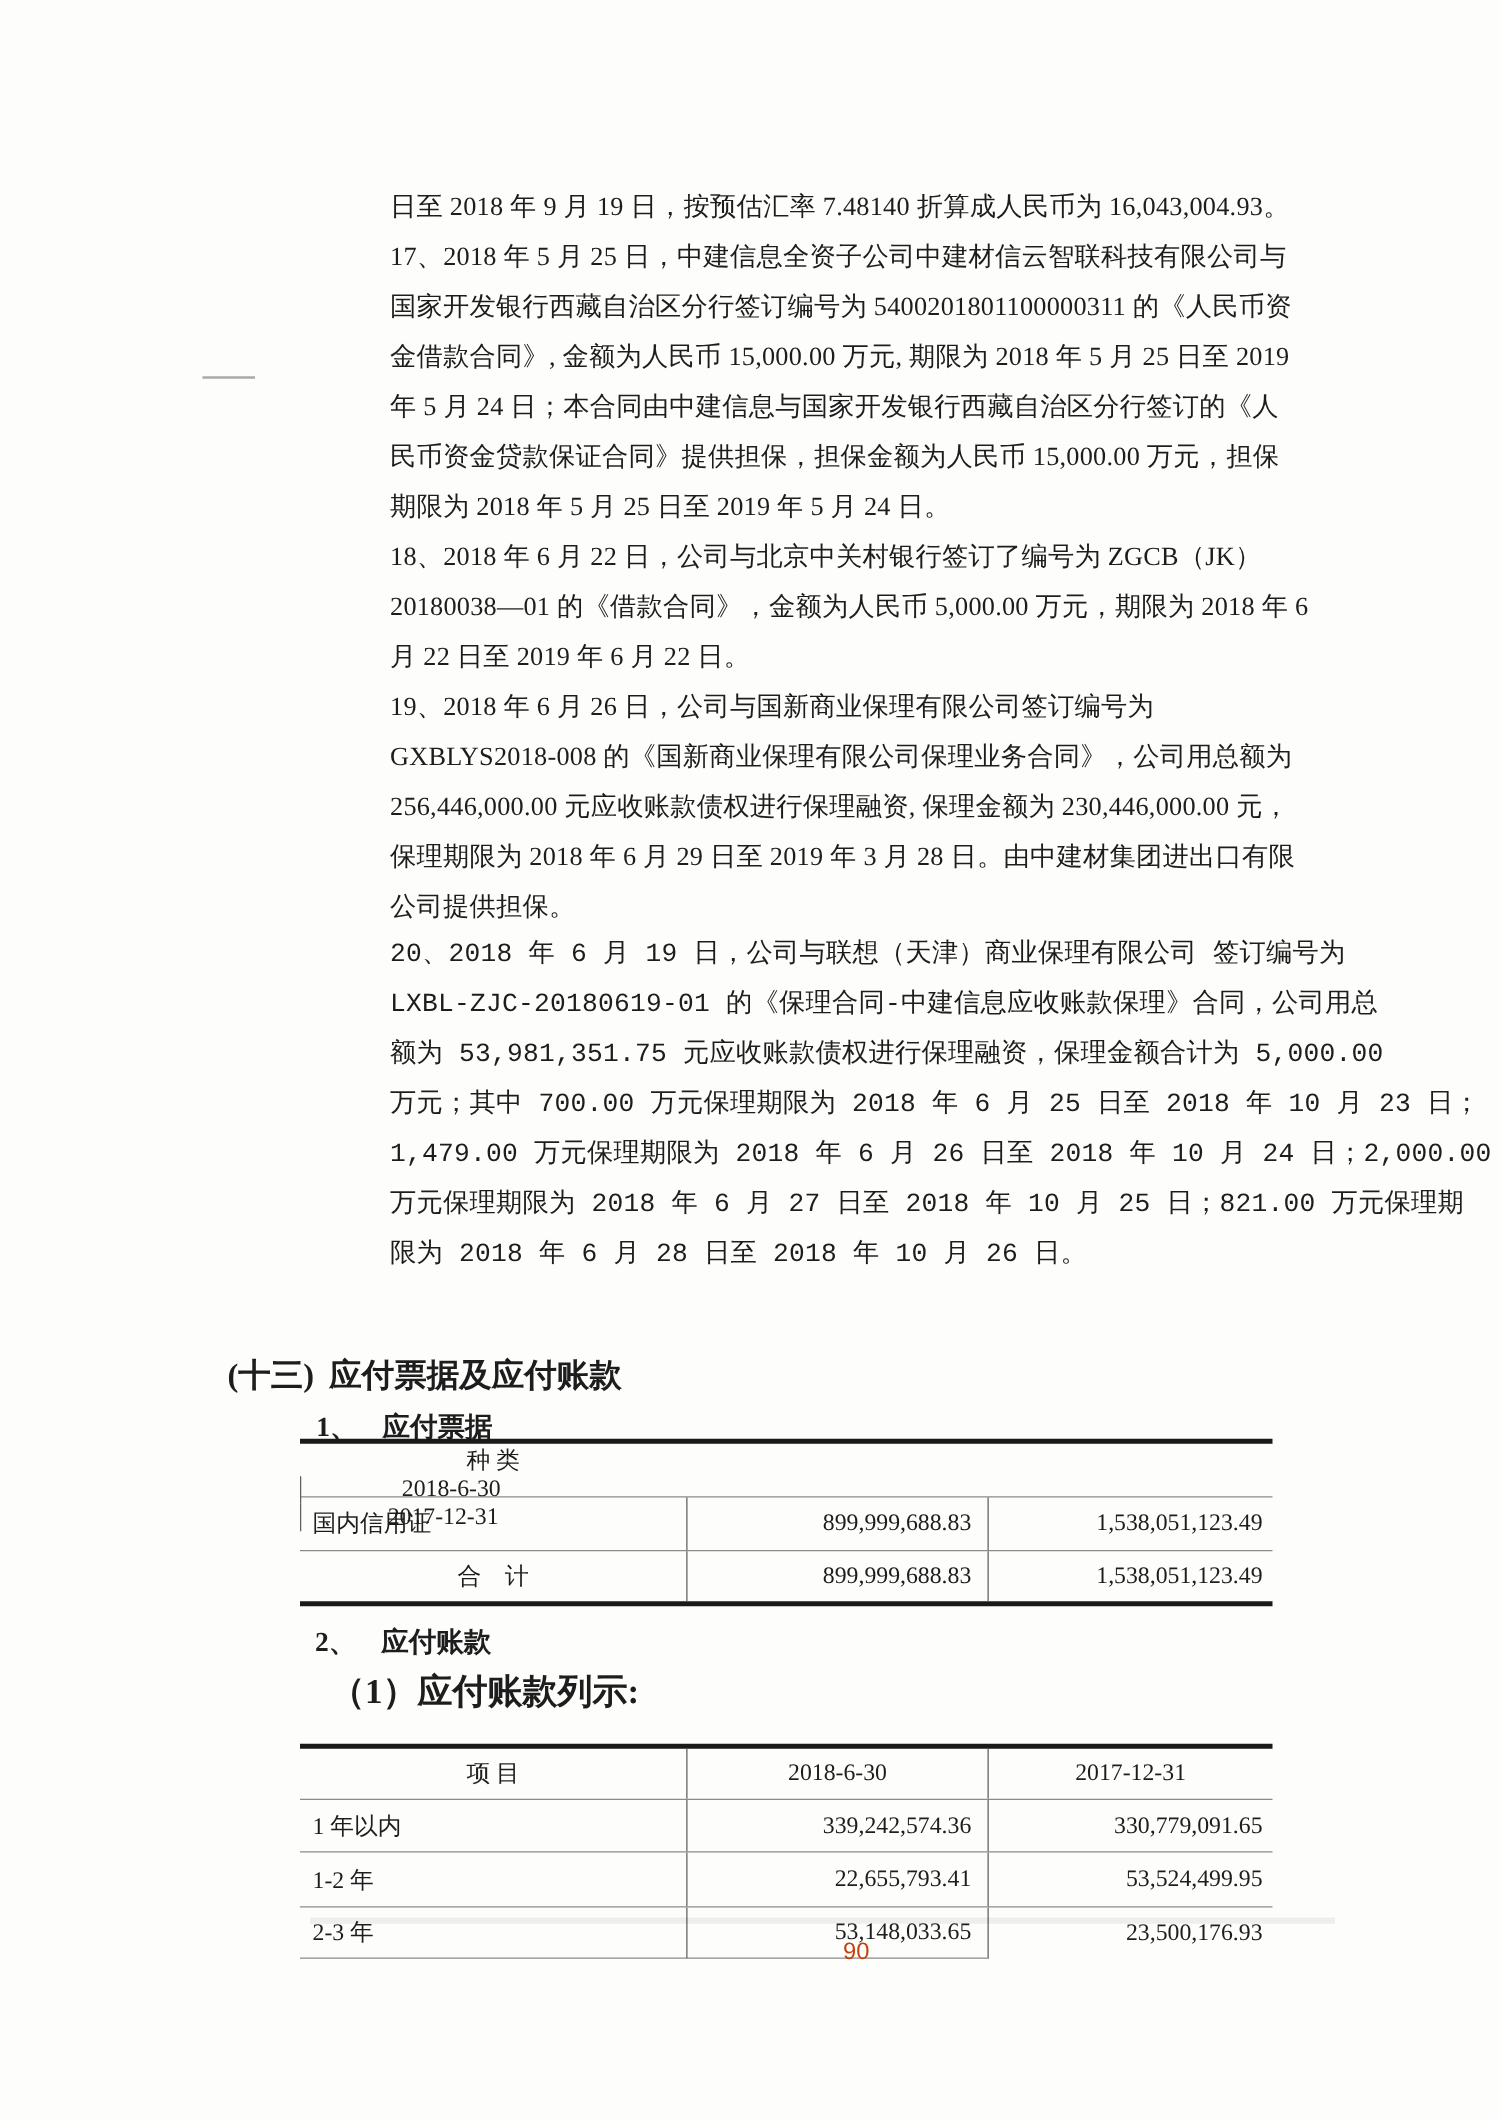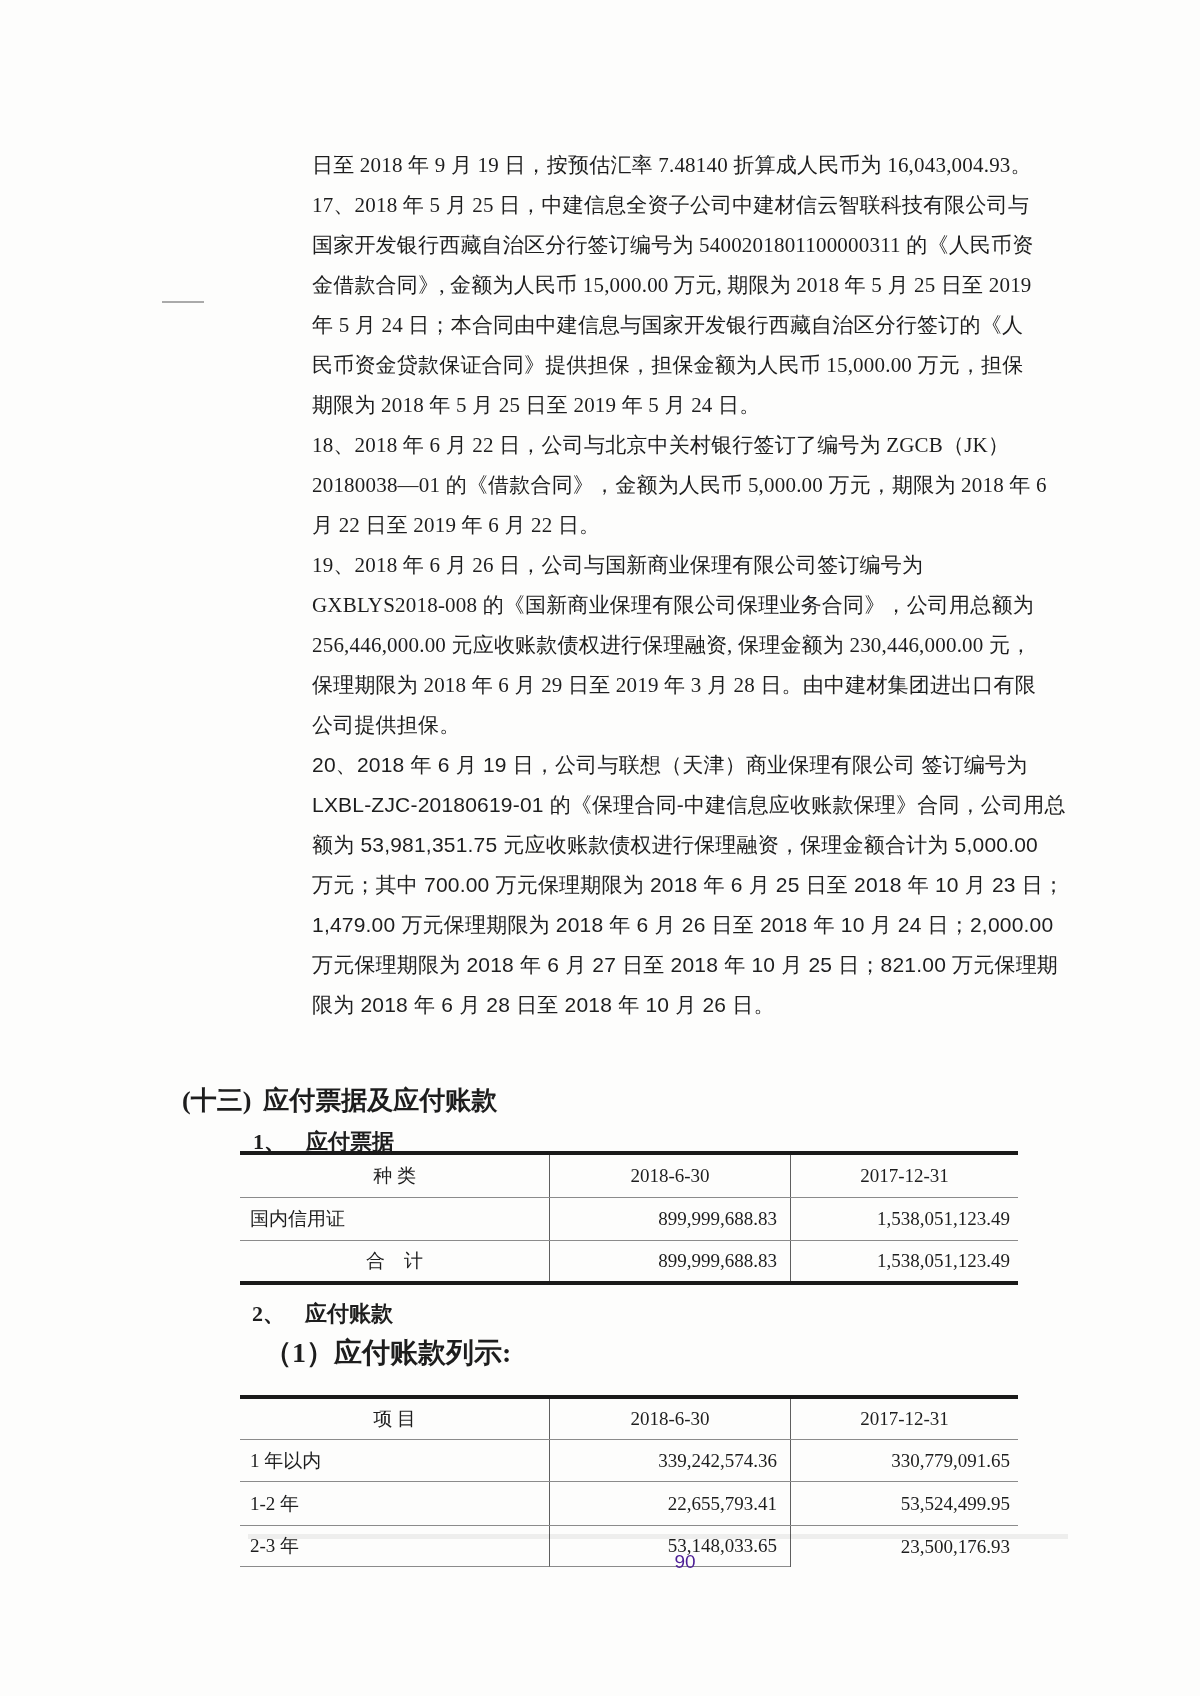--- a/index.html
+++ b/index.html
@@ -5,54 +5,54 @@
   html,body { margin:0; padding:0; background:#ffffff; }
   .page {
     position:relative; width:1200px; height:1696px;
     background:#fdfdfc; overflow:hidden;
     font-family:"Liberation Serif", serif; color:#1d1d1d;
   }
   .margin-dash { position:absolute; left:162px; top:301px; width:42px; height:2px; background:#aaaaaa; }
 
   .body-text { position:absolute; left:312px; top:145px; width:726px; }
   .ln { height:40px; line-height:40px; font-size:21px; white-space:nowrap; letter-spacing:0.2px; }
-  .sans-num { font-family:Liberation Sans, sans-serif; }
+  .sans-num { font-family:Liberation Mono, monospace; }
 
   .h-section { position:absolute; left:182px; top:1083px; font-size:26px; font-weight:bold; white-space:nowrap; }
   .h-section .t { margin-left:12px; }
   .h-sub { position:absolute; font-size:22px; font-weight:bold; white-space:nowrap; }
   .h-sub .t { margin-left:20px; }
   .h-sub1 { left:253px; top:1127px; }
   .h-sub2 { left:252px; top:1299px; }
   .h-item { position:absolute; left:264px; top:1334px; font-size:28px; font-weight:bold; white-space:nowrap; }
 
   .tbl { position:absolute; left:240px; width:778px; border-top:4px solid #1a1a1a; }
   .tbl1 { top:1151px; border-bottom:4px solid #1a1a1a; }
   .tbl2 { top:1395px; }
   .tr { display:flex; border-bottom:1px solid #8b8b8b; }
   .tr.nb { border-bottom:none; }
   .c { box-sizing:border-box; display:flex; align-items:center; font-size:19px; }
   .c1 { width:309px; padding-left:10px; justify-content:flex-start; }
   .c2 { width:241px; border-left:1px solid #5f5f5f; justify-content:flex-end; padding-right:13px; }
   .c3 { width:228px; border-left:1px solid #5f5f5f; justify-content:flex-end; padding-right:8px; }
   .c1.ctr { padding-left:0; justify-content:center; }
   .c2.ctr, .c3.ctr { padding-right:0; justify-content:center; }
-  .tbl1 .tr.h  { height:42px; }
+  .tbl1 .tr.h  { height:42px;flex-direction:column; }
   .tbl1 .tr.r1 { height:42px; }
   .tbl1 .tr.r2 { height:40px; }
   .tbl2 .tr.h  { height:40px; }
   .tbl2 .tr.r1 { height:41px;text-align:right; }
   .tbl2 .tr.r2 { height:43px; }
   .tbl2 .tr.r3 { height:41px; }
   .tbl2 .tr.r3 .c1, .tbl2 .tr.r3 .c2 { border-bottom:1px solid #8b8b8b; }
 
   .smudge { position:absolute; left:248px; top:1534px; width:820px; height:5px; background:rgba(0,0,0,0.06); }
   .pageno {
     position:absolute; left:685px; top:1551px; transform:translateX(-50%);
-    font-size:19px; font-family:"Liberation Sans",sans-serif; color:#4c1d95;
+    font-size:19px; font-family:"Liberation Sans",sans-serif; color:#c2410c;
   }
 </style>
 </head>
 <body>
 
 <div class="page">
 
   <div class="margin-dash"></div>
 
   <div class="body-text">

